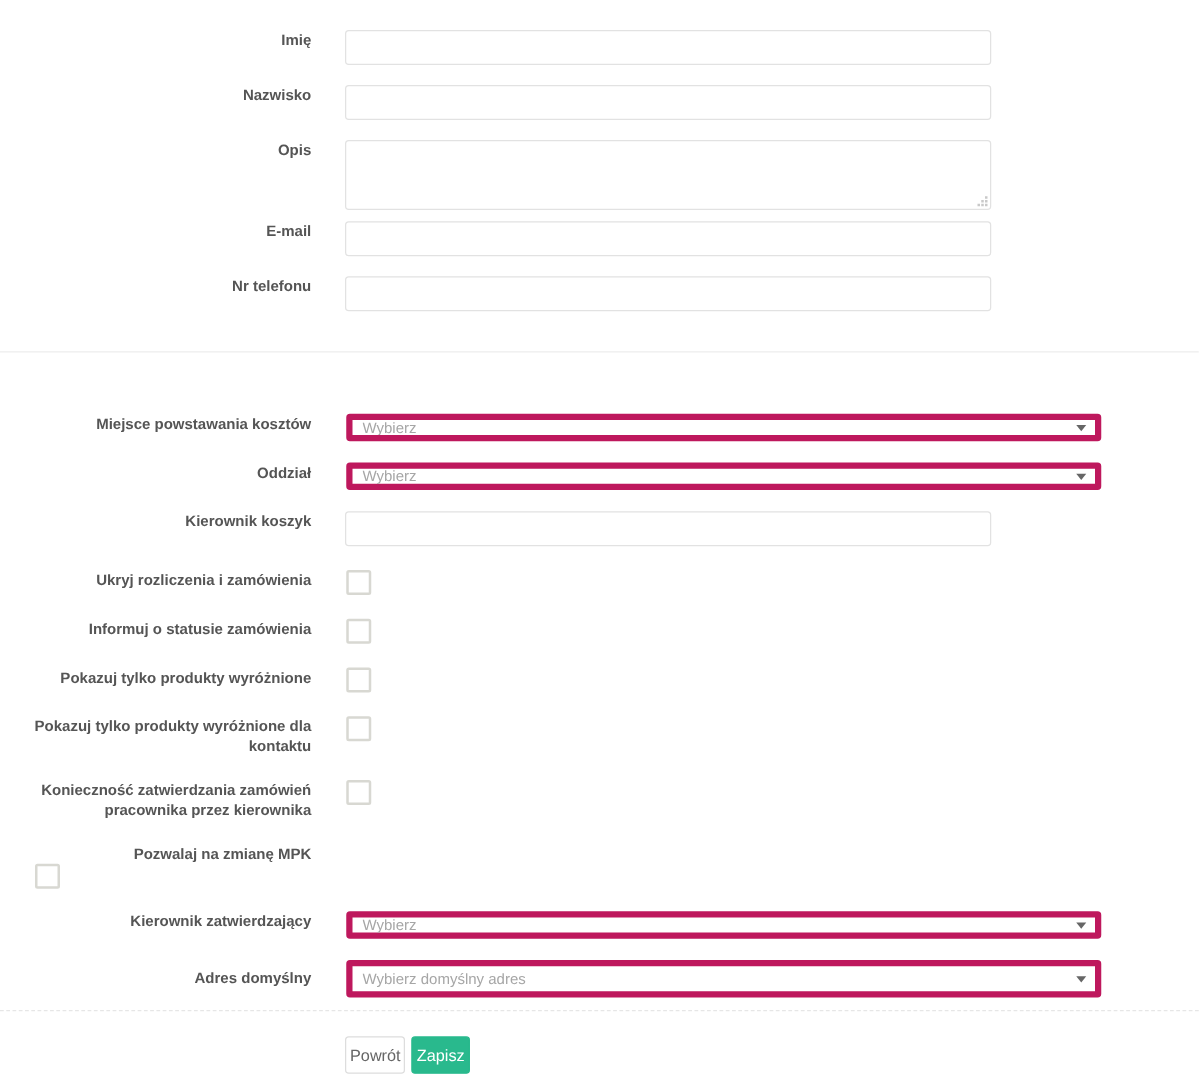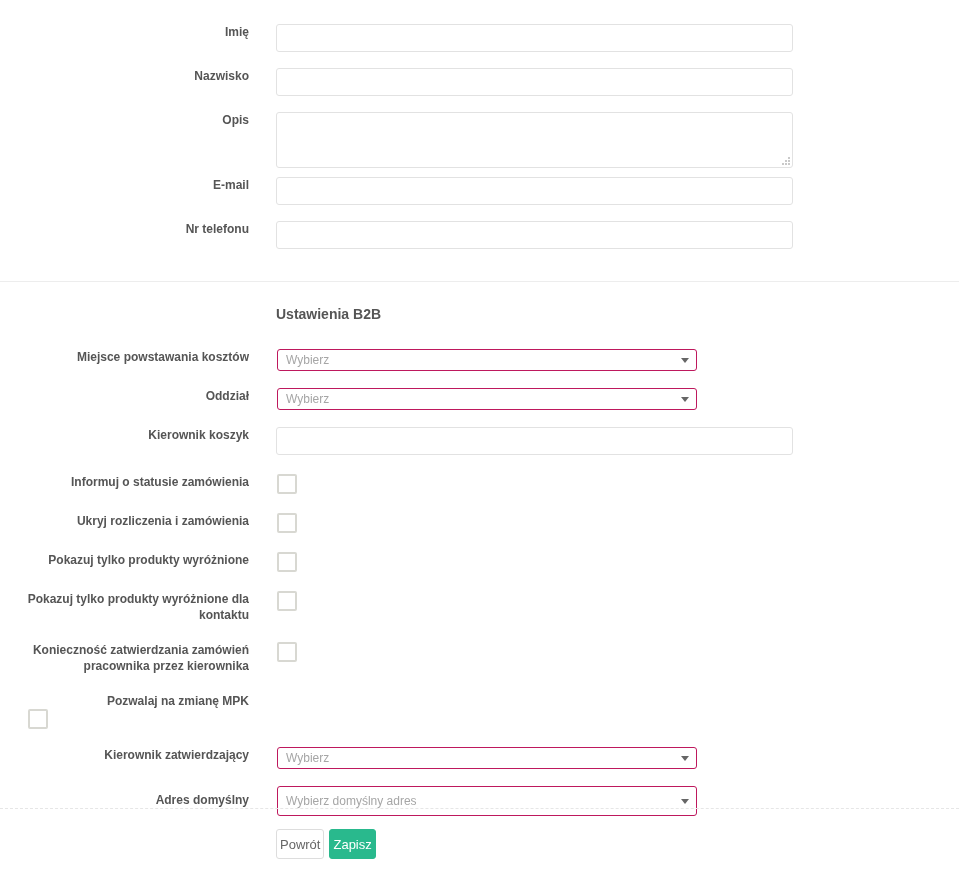--- a/index.html
+++ b/index.html
@@ -102,24 +102,24 @@
   .rg1 { right: 0px; bottom: 6px; }
   .rg2 { right: 0px; bottom: 3px; }
   .rg3 { right: 3px; bottom: 3px; }
   .rg4 { right: 0px; bottom: 0px; }
   .rg5 { right: 3px; bottom: 0px; }
   .rg6 { right: 6px; bottom: 0px; }
 
   .select-box {
     position: relative;
     display: block;
-    width: 420px;
+    width: 604px;
     height: 22px;
     box-sizing: border-box;
-    border: 1px solid #be185d;
+    border: 5px solid #be185d;
     border-radius: 3px;
     background: #ffffff;
     cursor: pointer;
   }
   .select-box.tall {
     height: 30px;
   }
   .select-value {
     position: absolute;
     left: 8px;
@@ -256,26 +256,20 @@
       <div class="row-field">
         <input class="text-input" type="text" placeholder="" style="">
       </div>
     </div>
   </div>
 
   <div class="abs divider-solid" style="top:281px;"></div>
 
   <div class="abs" style="top:305px;">
 
-    <div class="form-row">
-      <div class="row-label"></div>
-      <div class="row-field">
-        <div class="section-title">Ustawienia B2B</div>
-      </div>
-    </div>
 
     <div class="form-row" style="margin-top:26px;">
       <div class="row-label">Miejsce powstawania kosztów</div>
       <div class="row-field" style="padding-left:28px;">
         <div class="select-box">
           <span class="select-value">Wybierz</span>
           <span class="select-caret"></span>
         </div>
       </div>
     </div>
@@ -291,28 +285,28 @@
     </div>
 
     <div class="form-row" style="margin-top:17px;">
       <div class="row-label">Kierownik koszyk</div>
       <div class="row-field">
         <input class="text-input" type="text" placeholder="" style="">
       </div>
     </div>
 
     <div class="form-row" style="margin-top:19px;">
+      <div class="row-label">Ukryj rozliczenia i zamówienia</div>
+      <div class="row-field" style="padding-left:28px;">
+        <span class="checkbox-box"></span>
+      </div>
+    </div>
+
+    <div class="form-row" style="margin-top:19px;">
       <div class="row-label">Informuj o statusie zamówienia</div>
-      <div class="row-field" style="padding-left:28px;">
-        <span class="checkbox-box"></span>
-      </div>
-    </div>
-
-    <div class="form-row" style="margin-top:19px;">
-      <div class="row-label">Ukryj rozliczenia i zamówienia</div>
       <div class="row-field" style="padding-left:28px;">
         <span class="checkbox-box"></span>
       </div>
     </div>
 
     <div class="form-row" style="margin-top:19px;">
       <div class="row-label">Pokazuj tylko produkty wyróżnione</div>
       <div class="row-field" style="padding-left:28px;">
         <span class="checkbox-box"></span>
       </div>

